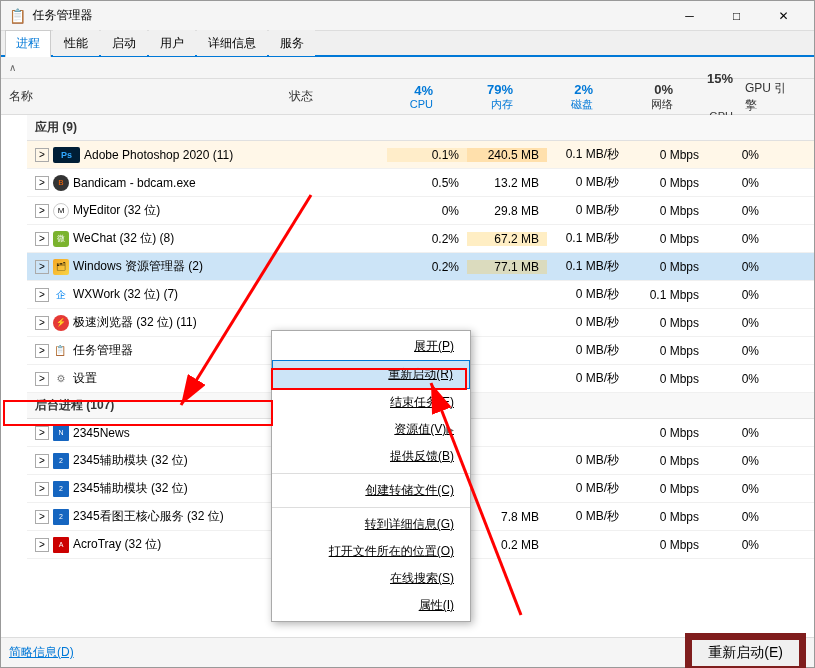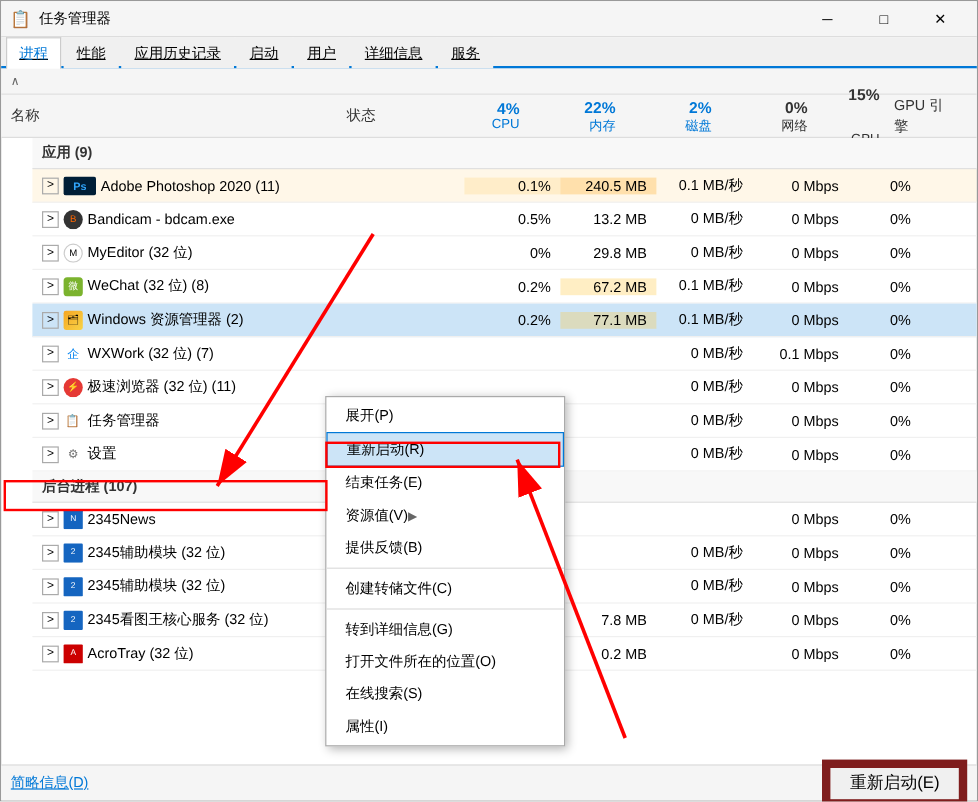--- a/index.html
+++ b/index.html
@@ -61,25 +61,24 @@
       background: #f5f5f5;
     }
     .menu-item {
       padding: 2px 8px;
       cursor: pointer;
       font-size: 12px;
     }
     .tab-bar {
       height: 26px;
       display: flex;
-      align-items: flex-start;
+      align-items: center;
       padding: 0 4px;
       background: #f0f0f0;
       border-bottom: 2px solid #0078d7;
-      text-decoration: underline;
     }
     .tab {
       padding: 4px 10px;
       cursor: pointer;
       font-size: 12px;
       border: 1px solid transparent;
       border-bottom: none;
       margin-right: 2px;
       background: #f0f0f0;
     }
@@ -318,22 +317,23 @@
       box-shadow: 2px 2px 8px rgba(0,0,0,0.3);
       z-index: 100;
       width: 200px;
       padding: 2px 0;
     }
     .ctx-item {
       padding: 5px 16px;
       font-size: 12px;
       cursor: pointer;
       display: flex;
-      justify-content: flex-start;
-      align-items: center;
+      justify-content: flex-end;
+      align-items: center;
+      text-decoration: underline;
     }
     .ctx-item.highlighted {
       background: #cce4f7;
       border: 1px solid #0078d7;
     }
     .ctx-separator {
       height: 1px;
       background: #ddd;
       margin: 3px 0;
     }
@@ -391,21 +391,20 @@
       <button class="title-btn">─</button>
       <button class="title-btn">□</button>
       <button class="title-btn close">✕</button>
     </div>
   </div>
 
 
   <div class="tab-bar">
     <div class="tab active">进程</div>
     <div class="tab">性能</div>
-    <div class="tab">应用历史记录</div>
     <div class="tab">启动</div>
     <div class="tab">用户</div>
     <div class="tab">详细信息</div>
     <div class="tab">服务</div>
   </div>
 
   <div class="content-area">
 
     <div class="sort-bar">
       <span class="sort-arrow">∧</span>
@@ -416,21 +415,21 @@
         <span>名称</span>
       </div>
       <div class="col-status">
         <span>状态</span>
       </div>
       <div class="col-cpu" style="display:flex;flex-direction:column;align-items:flex-end;">
         <span class="pct-value" style="color:#0078d7;">4%</span>
         <span class="pct-label">CPU</span>
       </div>
       <div class="col-mem" style="display:flex;flex-direction:column;align-items:flex-end;">
-        <span class="pct-value" style="color:#0078d7;">22%</span>
+        <span class="pct-value" style="color:#0078d7;">79%</span>
         <span class="pct-label">内存</span>
       </div>
       <div class="col-disk" style="display:flex;flex-direction:column;align-items:flex-end;">
         <span class="pct-value" style="color:#0078d7;">2%</span>
         <span class="pct-label">磁盘</span>
       </div>
       <div class="col-net" style="display:flex;flex-direction:column;align-items:flex-end;">
         <span class="pct-value">0%</span>
         <span class="pct-label">网络</span>
       </div>

